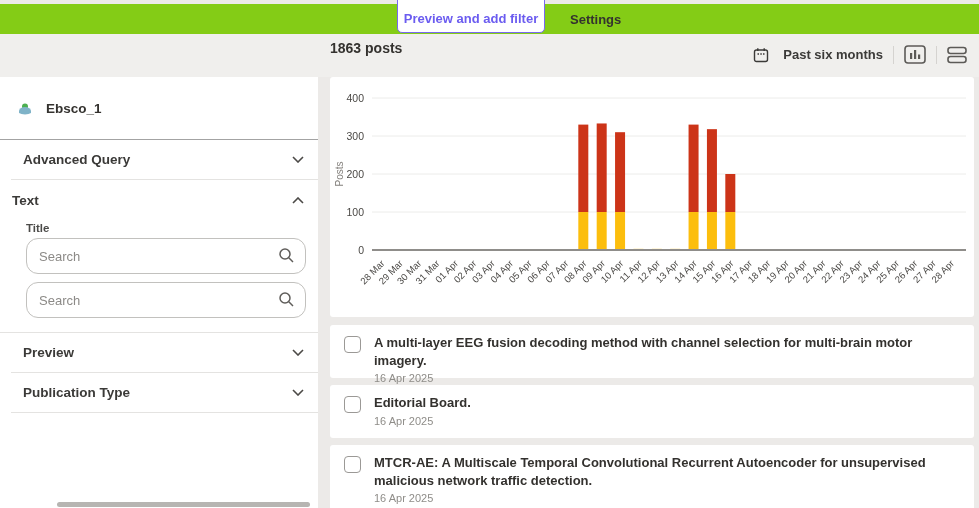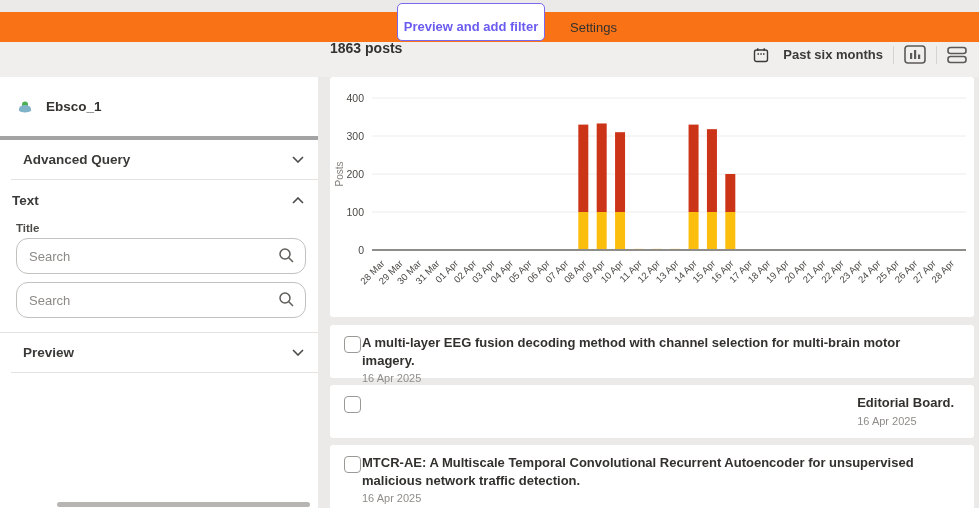--- a/index.html
+++ b/index.html
@@ -1,60 +1,60 @@
 <!DOCTYPE html>
 <html><head>
 <meta charset="utf-8">
 <style>
   * { margin:0; padding:0; box-sizing:border-box; }
   html,body { width:979px; height:508px; overflow:hidden; }
   body { font-family:"Liberation Sans", sans-serif; background:#eceae8; position:relative; }
 
   
-  .topbar { position:absolute; left:0; top:12px; width:979px; height:30px; background:#f97316; z-index:5; }
+  .topbar { position:absolute; left:0; top:4px; width:979px; height:30px; background:#84cc16; z-index:5; }
   .tab-preview { position:absolute; left:397px; top:-9px; width:148px; height:38px;
     background:#fff; border:1px solid #7a68f0; border-radius:5px;
     display:flex; align-items:center; justify-content:center; padding-top:8px;
     color:#6b5cf0; font-size:13px; font-weight:700; cursor:pointer; }
   .tab-settings { position:absolute; left:558px; top:0; height:30px; padding:0 12px;
-    display:flex; align-items:center; color:#34322f; font-size:13px; font-weight:400; cursor:pointer; }
+    display:flex; align-items:center; color:#34322f; font-size:13px; font-weight:700; cursor:pointer; }
 
   
   .headerstrip { position:absolute; left:0; top:32px; width:979px; height:45px; background:#f0efed; }
   .posts-count { position:absolute; left:330px; top:0; height:32px; display:flex; align-items:center;
     font-size:14px; font-weight:700; color:#34322f; }
   .header-controls { position:absolute; right:12px; top:0; height:45px; display:flex; align-items:center; gap:10px; }
   .date-range { display:flex; align-items:center; gap:14px; font-size:13px; font-weight:600; color:#3b3a38; cursor:pointer; }
   .vdiv { width:1px; height:18px; background:#d5d3d0; }
   .icon-btn { display:flex; align-items:center; justify-content:center; cursor:pointer; }
 
   
   .sidebar { position:absolute; left:0; top:77px; width:318px; height:431px; background:#ffffff; }
   .source-row { height:63px; display:flex; align-items:center; gap:14px; padding-left:18px;
-    border-bottom:4px solid #a3a3a3; }
+    border-bottom:1px solid #a3a3a3; }
   .source-name { font-size:13.5px; font-weight:700; color:#34322f; }
   .section-row { height:40px; display:flex; align-items:center; justify-content:space-between;
     padding:0 14px 0 12px; cursor:pointer; }
   .section-row.bb { border-bottom:1px solid #e4e3e1;margin-left:11px; }
   .section-label { font-size:13.5px; font-weight:700; color:#3b3a38; }
-  .text-body { padding:2px 12px 14px 16px; border-bottom:1px solid #e4e3e1; }
+  .text-body { padding:2px 12px 14px 26px; border-bottom:1px solid #e4e3e1; }
   .field-label { font-size:11.5px; font-weight:700; color:#4c4b49; margin-bottom:4px; }
   .search-wrap { position:relative; margin-bottom:8px; }
   .search-input { width:100%; height:36px; border:1px solid #c2c1be; border-radius:12px;
     padding:0 36px 0 12px; font-size:13px; color:#34322f; background:#fff; outline:none;
     font-family:"Liberation Sans", sans-serif; }
   .search-input::placeholder { color:#8c8a87; }
   .search-icon { position:absolute; right:11px; top:9px; pointer-events:none; }
   .hscroll { position:absolute; left:57px; bottom:1px; width:253px; height:5px;
     background:#b7b5b2; border-radius:3px; cursor:grab; }
 
   
   .chart-card { position:absolute; left:330px; top:77px; width:644px; height:240px; background:#fff; border-radius:3px; }
   .result-card { position:absolute; left:330px; width:644px; background:#fff; border-radius:3px;
-    display:flex; gap:1px; padding:9px 20px 8px 14px; cursor:pointer;justify-content:space-between; }
+    display:flex; gap:13px; padding:9px 20px 8px 14px; cursor:pointer; }
   .checkbox { width:17px; height:17px; border:1.5px solid #9b9996; border-radius:4px; background:#fff;
     flex:0 0 auto; margin-top:2px; cursor:pointer; }
   .result-title { font-size:13px; font-weight:700; color:#33312e; line-height:1.35; }
   .result-date { font-size:11px; color:#8f8d89; margin-top:3px; }
 </style>
 </head>
 <body>
 
 <div class="topbar">
   <div class="tab-preview">Preview and add filter</div>
@@ -146,20 +146,28 @@
         <svg width="17" height="17" viewBox="0 0 17 17" fill="none" stroke="#5f5d5a" stroke-width="1.5">
           <circle cx="7" cy="7" r="5"></circle>
             <line x1="10.8" y1="10.8" x2="15" y2="15"></line>
         </svg>
       </span>
     </div>
   </div>
 
   <div class="section-row bb">
     <span class="section-label">Preview</span>
+    <span style="display:flex;">
+      <svg width="12" height="7" viewBox="0 0 12 7" fill="none" stroke="#4c4a47" stroke-width="1.6">
+          <polyline points="1,1 6,6 11,1"></polyline>
+        </svg>
+    </span>
+  </div>
+  <div class="section-row bb">
+    <span class="section-label">Publication Type</span>
     <span style="display:flex;">
       <svg width="12" height="7" viewBox="0 0 12 7" fill="none" stroke="#4c4a47" stroke-width="1.6">
           <polyline points="1,1 6,6 11,1"></polyline>
         </svg>
     </span>
   </div>
 
   <div class="hscroll"></div>
 </div>
 

